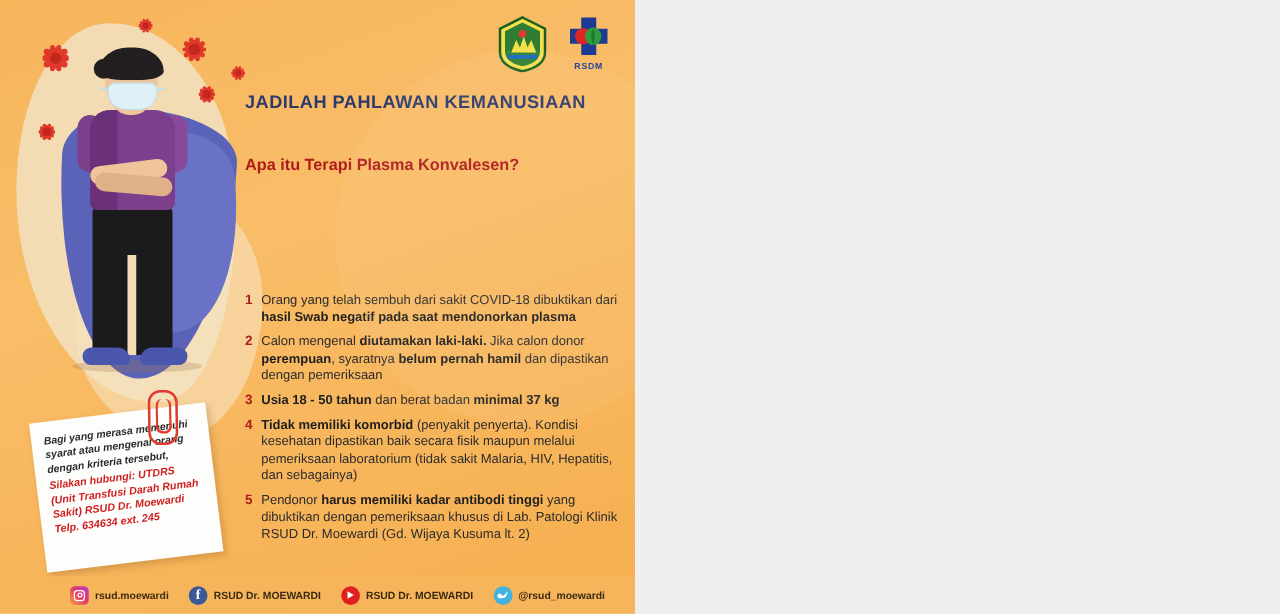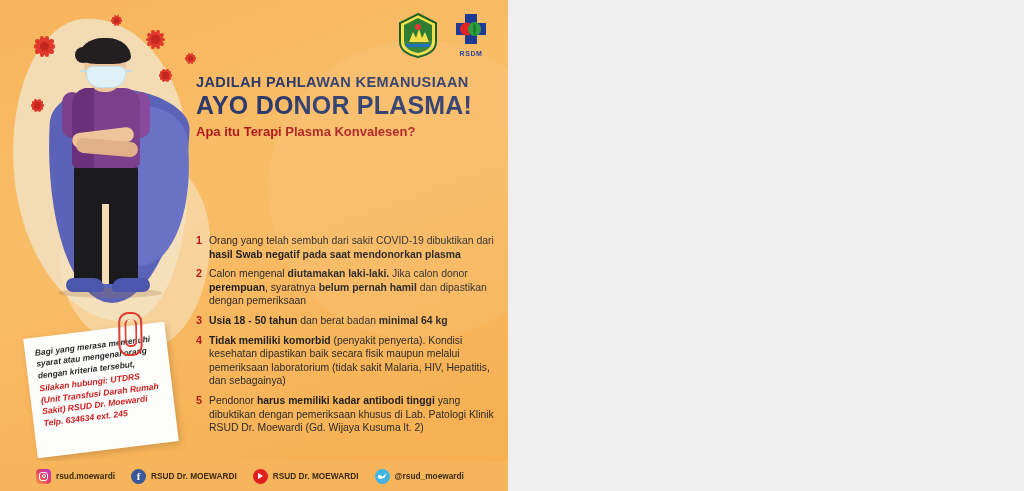--- a/index.html
+++ b/index.html
@@ -149,21 +149,21 @@
     background:transparent;
   }
   .clip::before{
     content:"";position:absolute;left:4px;top:5px;width:9px;height:26px;
     border:2.5px solid #e03a30;border-radius:6px;border-top:none;
   }
 
   
   .footer{
     position:absolute;left:0;bottom:0;width:508px;height:30px;
-    background:#f6b45b;display:flex;align-items:center;padding-left:36px;
+    background:#f6b45b;display:flex;align-items:center;padding-left:56px;
     box-sizing:border-box;gap:9px;
   }
   .soc{display:flex;align-items:center;gap:5px;margin-right:7px;}
   .soc .lbl{font-size:8.3px;font-weight:bold;color:#3a2a12;white-space:nowrap;}
   .ic{width:15px;height:15px;border-radius:50%;position:relative;flex:0 0 auto;
       display:flex;align-items:center;justify-content:center;}
   .ic-ig{background:linear-gradient(45deg,#f9a03f,#e03a6d 55%,#b63ad1);border-radius:4px;}
   .ic-ig::before{content:"";position:absolute;left:3px;top:3px;width:9px;height:9px;
       border:1.6px solid #fff;border-radius:3px;box-sizing:border-box;}
   .ic-ig::after{content:"";position:absolute;left:5.6px;top:5.6px;width:4px;height:4px;
@@ -328,32 +328,31 @@
             <ellipse cx="22.5" cy="17" rx="6.5" ry="7" fill="#2e9e3e"></ellipse>
             <path d="M22.5 10.5 Q25.5 17 22.5 24 Q19.5 17 22.5 10.5z" fill="#1e7a2c"></path>
           </svg>
         </div>
         <div class="rsdm-text">RSDM</div>
       </div>
     </div>
 
     <div class="head-block">
       <div class="h-kicker">JADILAH PAHLAWAN KEMANUSIAAN</div>
-      <div class="h-main">AYO DONOR PLASMA!</div>
     </div>
 
     <div class="sec" style="top:124px;">
       <div class="sec-title">Apa itu Terapi Plasma Konvalesen?</div>
     </div>
 
     <div class="sec" style="top:234px;">
       <ol class="reqs" id="req-list">
-          <li><span class="num">1</span><span>Orang yang telah sembuh dari sakit COVID-19 dibuktikan dari </span><b>hasil Swab negatif pada saat mendonorkan plasma</b></li>
+          <li><span class="num">1</span><span>Orang yang telah sembuh dari sakit COVID-18 dibuktikan dari </span><b>hasil Swab negatif pada saat mendonorkan plasma</b></li>
           <li><span class="num">2</span><span>Calon mengenal </span><b>diutamakan laki-laki.</b><span> Jika calon donor </span><b>perempuan</b><span>, syaratnya </span><b>belum pernah hamil</b><span> dan dipastikan dengan pemeriksaan</span></li>
-          <li><span class="num">3</span><b>Usia 18 - 50 tahun</b><span> dan berat badan </span><b>minimal 64 kg</b></li>
+          <li><span class="num">3</span><b>Usia 18 - 50 tahun</b><span> dan berat badan </span><b>minimal 37 kg</b></li>
           <li><span class="num">4</span><b>Tidak memiliki komorbid</b><span> (penyakit penyerta). Kondisi kesehatan dipastikan baik secara fisik maupun melalui pemeriksaan laboratorium (tidak sakit Malaria, HIV, Hepatitis, dan sebagainya)</span></li>
           <li><span class="num">5</span><span>Pendonor </span><b>harus memiliki kadar antibodi tinggi</b><span> yang dibuktikan dengan pemeriksaan khusus di Lab. Patologi Klinik RSUD Dr. Moewardi (Gd. Wijaya Kusuma lt. 2)</span></li>
         </ol>
     </div>
 
     <div class="note">
       <div class="clip"></div>
       <div class="nt">Bagi yang merasa memenuhi syarat atau mengenal orang dengan kriteria tersebut,</div>
       <div class="nr">Silakan hubungi: UTDRS (Unit Transfusi Darah Rumah Sakit) RSUD Dr. Moewardi Telp. 634634 ext. 245</div>
     </div>

